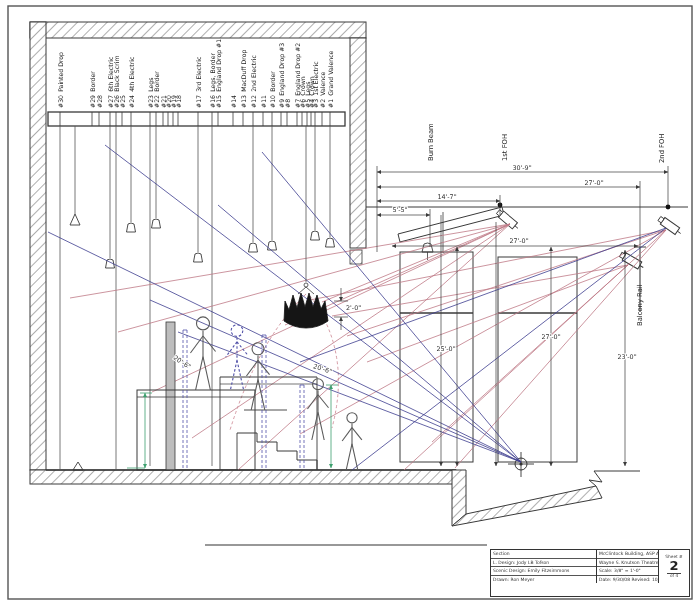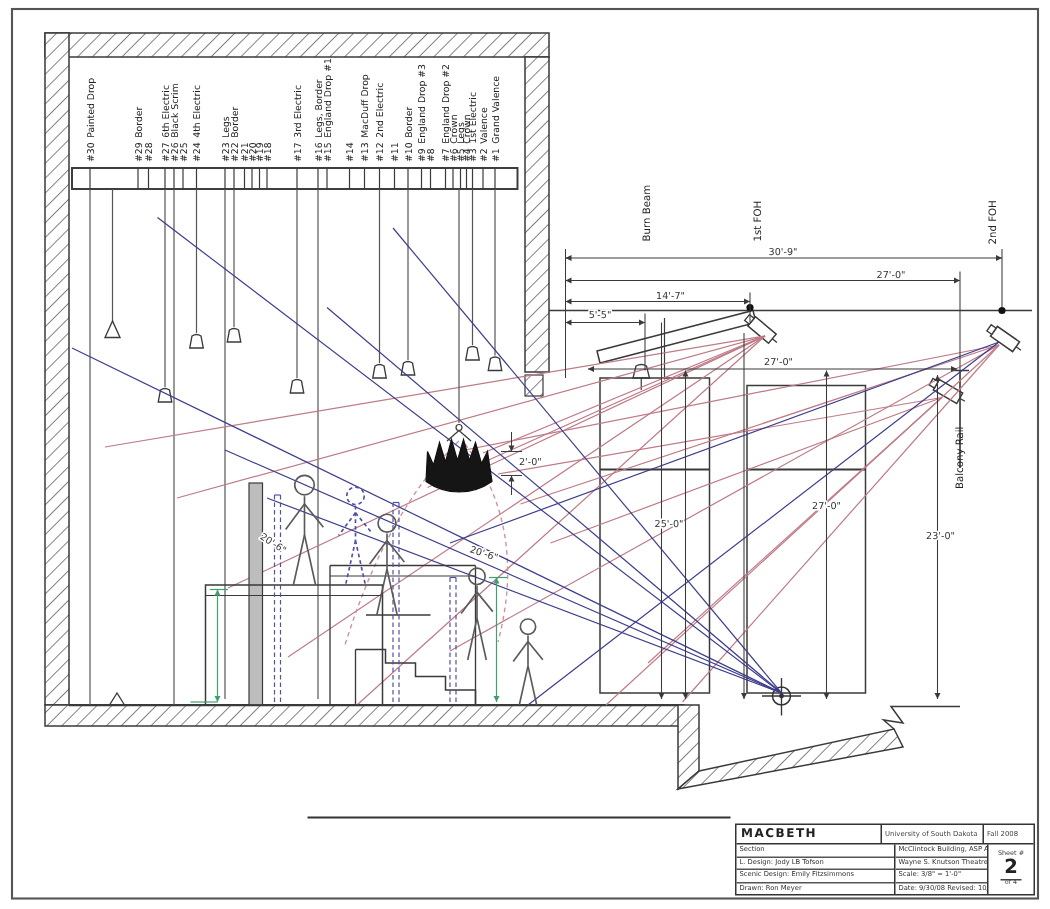--- a/index.html
+++ b/index.html
@@ -344,25 +344,20 @@
     <text class="dim" x="446" y="351">25'-0"</text>
     <text class="dim" x="551" y="339">27'-0"</text>
     <text class="dim" x="627" y="359">23'-0"</text>
     <text class="dim start" x="346" y="310">2'-0"</text>
     <text class="dim" x="322" y="371" transform="rotate(18 322 371)">20'-6"</text>
     <text class="dim" x="181" y="364" transform="rotate(33 181 364)">20'-6"</text>
   </g>
 </svg>
 
 <div class="tb">
-  <div class="tb-row1">
-    <div class="tb-title">MACBETH</div>
-    <div class="tb-org">University of South Dakota</div>
-    <div class="tb-term">Fall 2008</div>
-  </div>
   <div class="tb-body">
     <div class="tb-col tb-colA">
       <div class="tb-cell">Section</div>
       <div class="tb-cell">L. Design: Jody LB Tofson</div>
       <div class="tb-cell">Scenic Design: Emily Fitzsimmons</div>
       <div class="tb-cell">Drawn: Ron Meyer</div>
     </div>
     <div class="tb-col tb-colB">
       <div class="tb-cell">McClintock Building, ASP Auditorium</div>
       <div class="tb-cell">Wayne S. Knutson Theatre</div>

